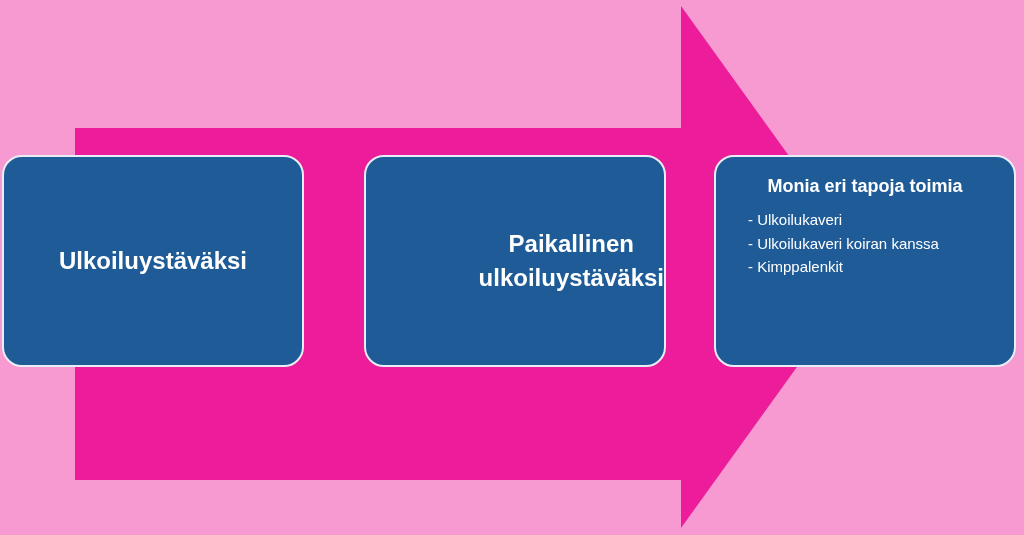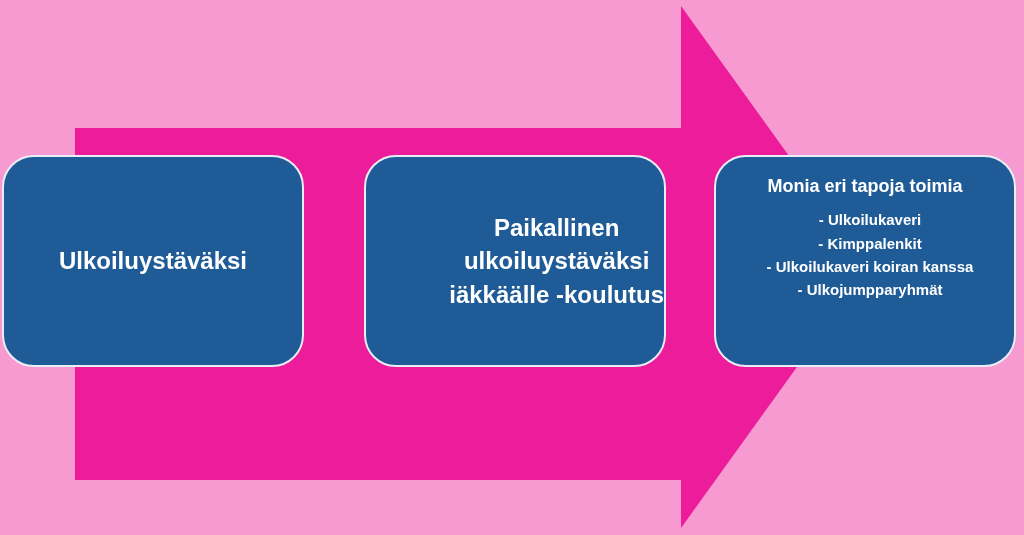--- a/index.html
+++ b/index.html
@@ -34,21 +34,21 @@
     clip-path: polygon(0 0, 100% 50%, 0 100%);
   }
   
   .box {
     position: absolute;
     top: 155px;
     height: 212px;
     width: 302px;
     background: #1e5b97;
     border: 2px solid #e9edf5;
-    border-radius: 32px;
+    border-radius: 20px;
     box-sizing: border-box;
     color: #ffffff;
     display: flex;
     flex-direction: column;
     justify-content: center;
     align-items: center;
   }
   .box-1 { left: 2px; }
   .box-2 { left: 364px; align-items: flex-end; }
   .box-3 {
@@ -64,54 +64,51 @@
     font-weight: 700;
   }
   .box-3 .title {
     text-align: center;
     font-weight: 700;
     font-size: 18px;
     line-height: 1.3;
     margin-bottom: 10px;
   }
   .box-3 .list {
-    text-align: center;
+    text-align: left;
     font-size: 15px;
     line-height: 1.55;
     padding-left: 10px;
-    font-weight: bold;
   }
 </style>
 </head>
 <body>
 
 <div class="canvas">
 
   <div class="arrow-body"></div>
   <div class="arrow-head"></div>
 
   <div class="box box-1">
     <div class="center-text">
       <div>Ulkoiluystäväksi</div>
     </div>
   </div>
 
   <div class="box box-2">
     <div class="center-text">
       <div>Paikallinen</div>
       <div>ulkoiluystäväksi</div>
-      <div>iäkkäälle -koulutus</div>
     </div>
   </div>
 
   <div class="box box-3">
     <div class="title">
       <div>Monia eri tapoja toimia</div>
     </div>
     <div class="list">
       <div>- Ulkoilukaveri</div>
+      <div>- Ulkoilukaveri koiran kanssa</div>
       <div>- Kimppalenkit</div>
-      <div>- Ulkoilukaveri koiran kanssa</div>
-      <div>- Ulkojumpparyhmät</div>
     </div>
   </div>
 
 </div>
 
 </body></html>

